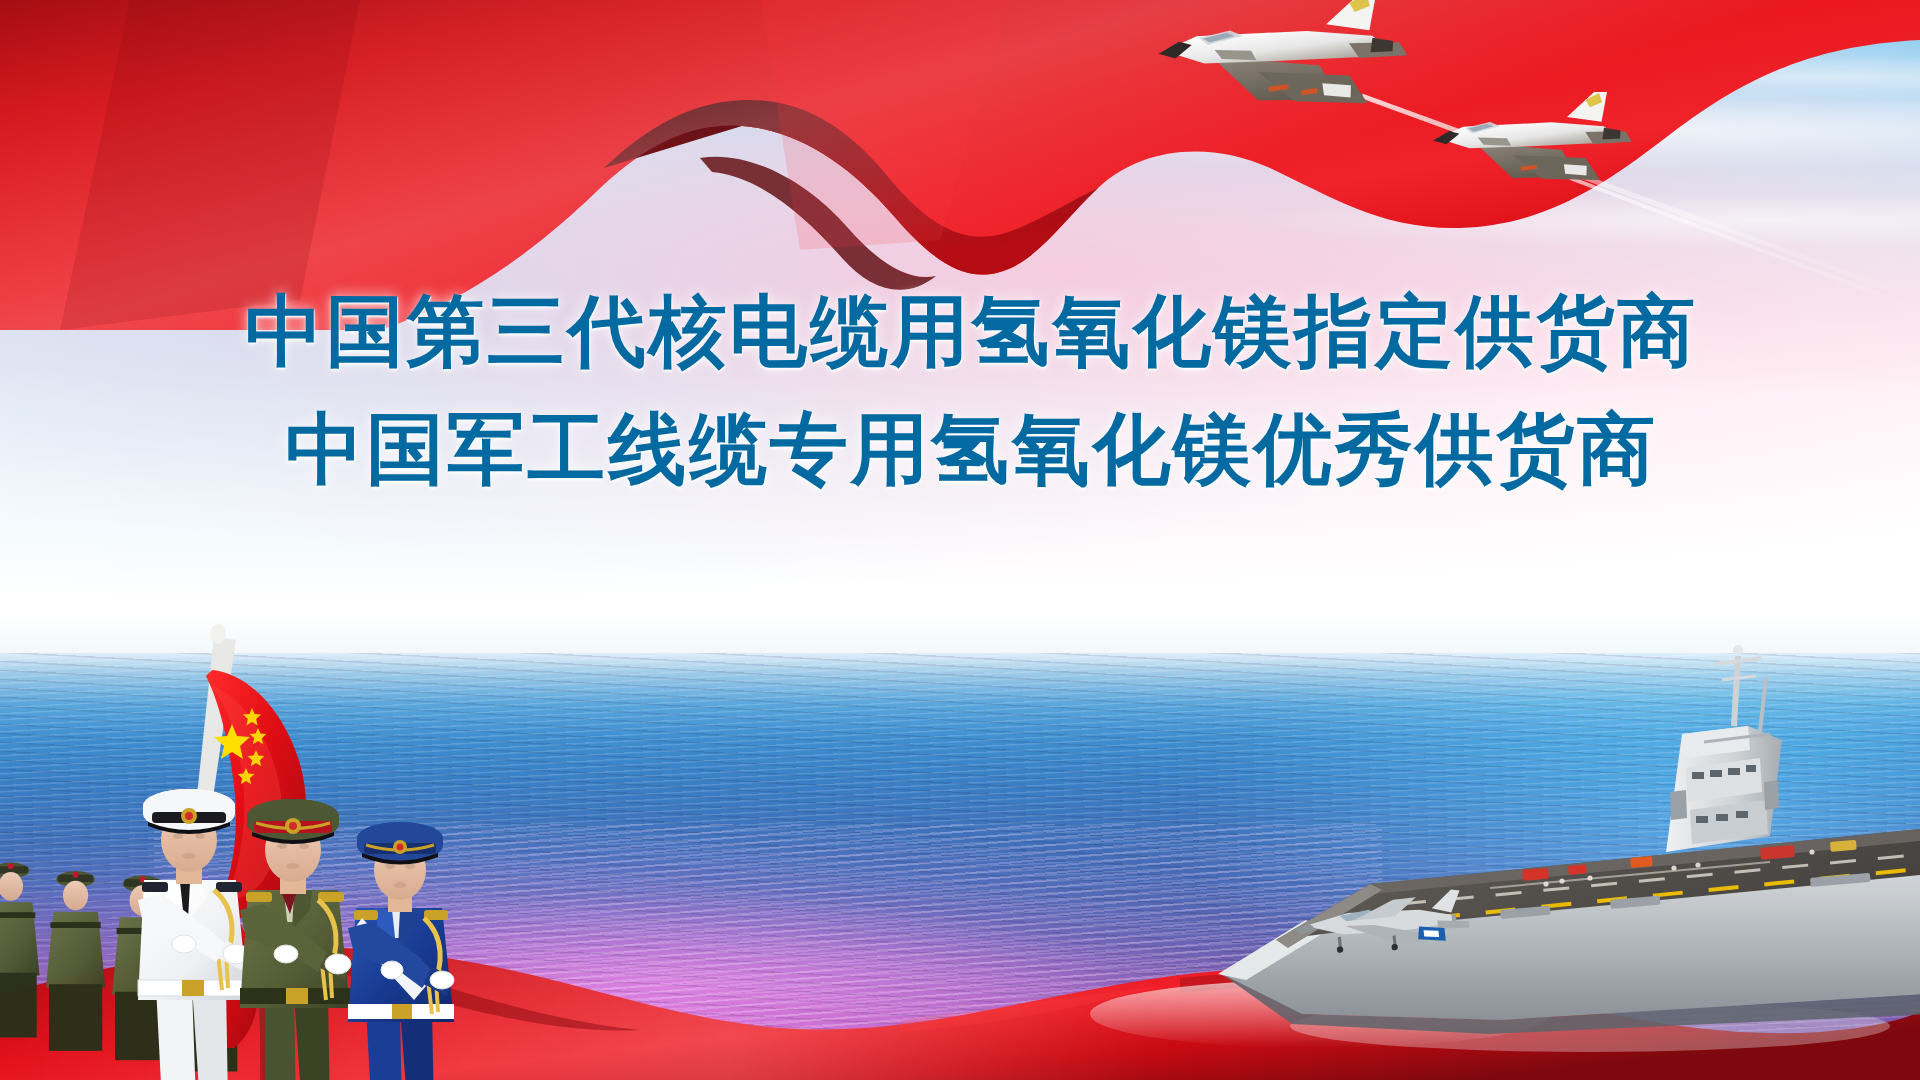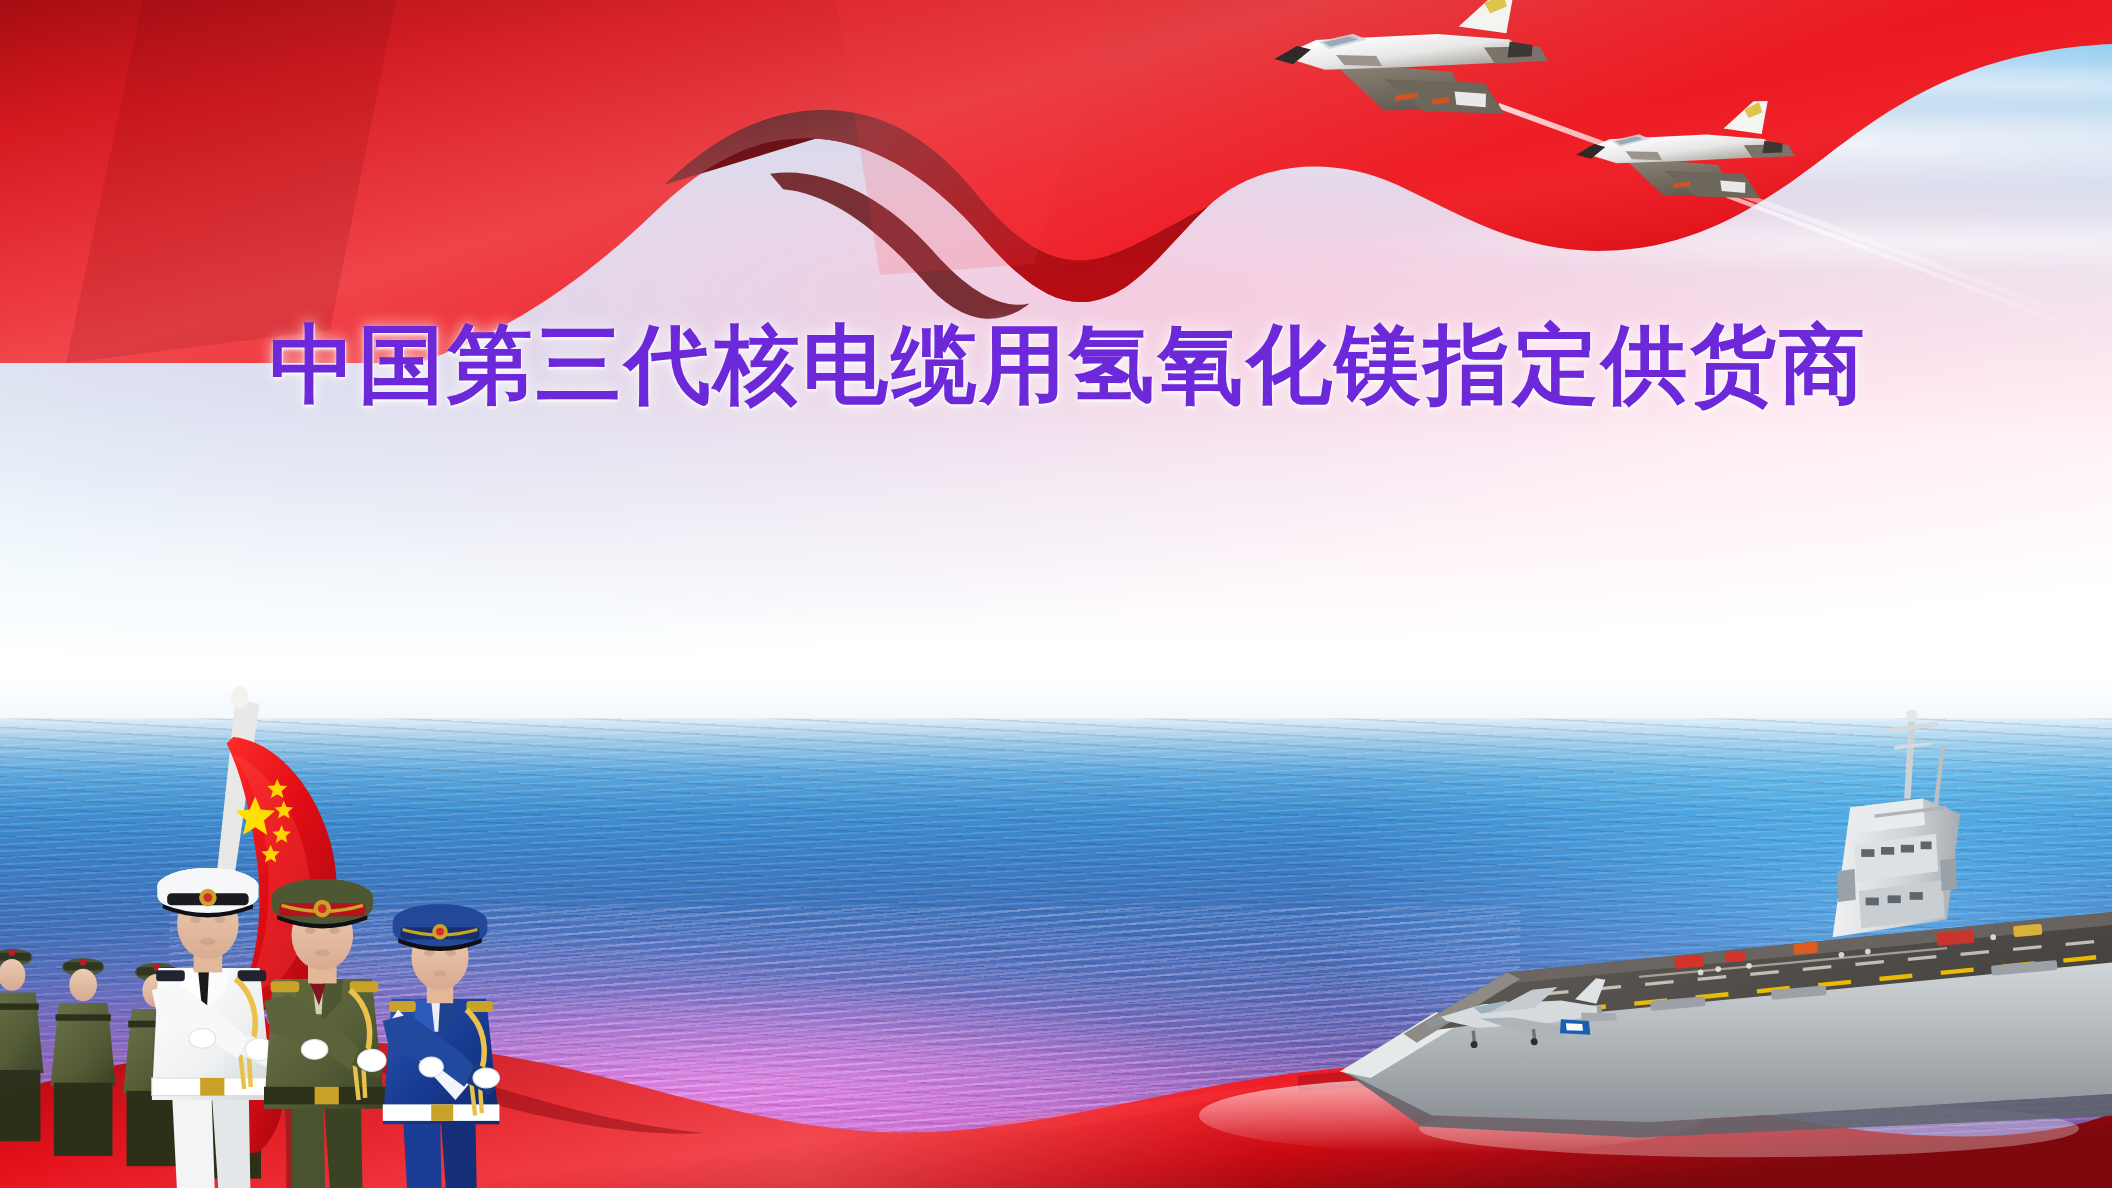--- a/index.html
+++ b/index.html
@@ -127,21 +127,21 @@
   
   .headline {
     position:absolute;
     left:0; right:0;
     top:292px;
     text-align:center;
     z-index:40;
   }
   .headline .line {
     display:block;
-    color:#6d28d9;
+    color:#0369a1;
     font-family:"Liberation Sans","DejaVu Sans",sans-serif;
     font-weight:700;
     letter-spacing:.035em;
     white-space:nowrap;
     text-shadow:
        0 2px 3px rgba(255,255,255,.95),
        0 0 14px rgba(255,255,255,.85),
        1px 1px 0 rgba(255,255,255,.6);
     margin-left: 23px;
   }
@@ -305,20 +305,21 @@
 
       <path d="M0,0 H1920 V40 C1790,46 1720,96 1660,142 C1600,188 1540,226 1460,228 C1382,230 1330,196 1270,168 C1208,140 1140,148 1098,188 C1062,222 1036,262 1000,272 C962,283 930,258 892,214 C852,168 800,130 742,126 C686,122 640,150 596,192 C540,246 470,300 380,330 L0,330 Z" fill="url(#fTopShade)"></path>
 
       <path d="M760,0 L1010,0 L940,240 L800,250 Z" fill="#ff3b42" opacity=".16"></path>
       <path d="M130,0 L360,0 L300,300 L60,330 Z" fill="#7c060b" opacity=".16"></path>
     </svg>
   </div>
 
   <div class="headline">
     <span class="line line-1">中国第三代核电缆用氢氧化镁指定供货商</span>
+    <span class="line line-2">中国军工线缆专用氢氧化镁优秀供货商</span>
   </div>
 
   <div class="carrier">
     <svg viewBox="0 0 860 430" preserveAspectRatio="none" aria-hidden="true">
       <defs>
         <linearGradient id="hull" x1="0" y1="0" x2="0" y2="1">
           <stop offset="0%" stop-color="#d9dde0"></stop>
           <stop offset="45%" stop-color="#b7bcc0"></stop>
           <stop offset="100%" stop-color="#8b9196"></stop>
         </linearGradient>

